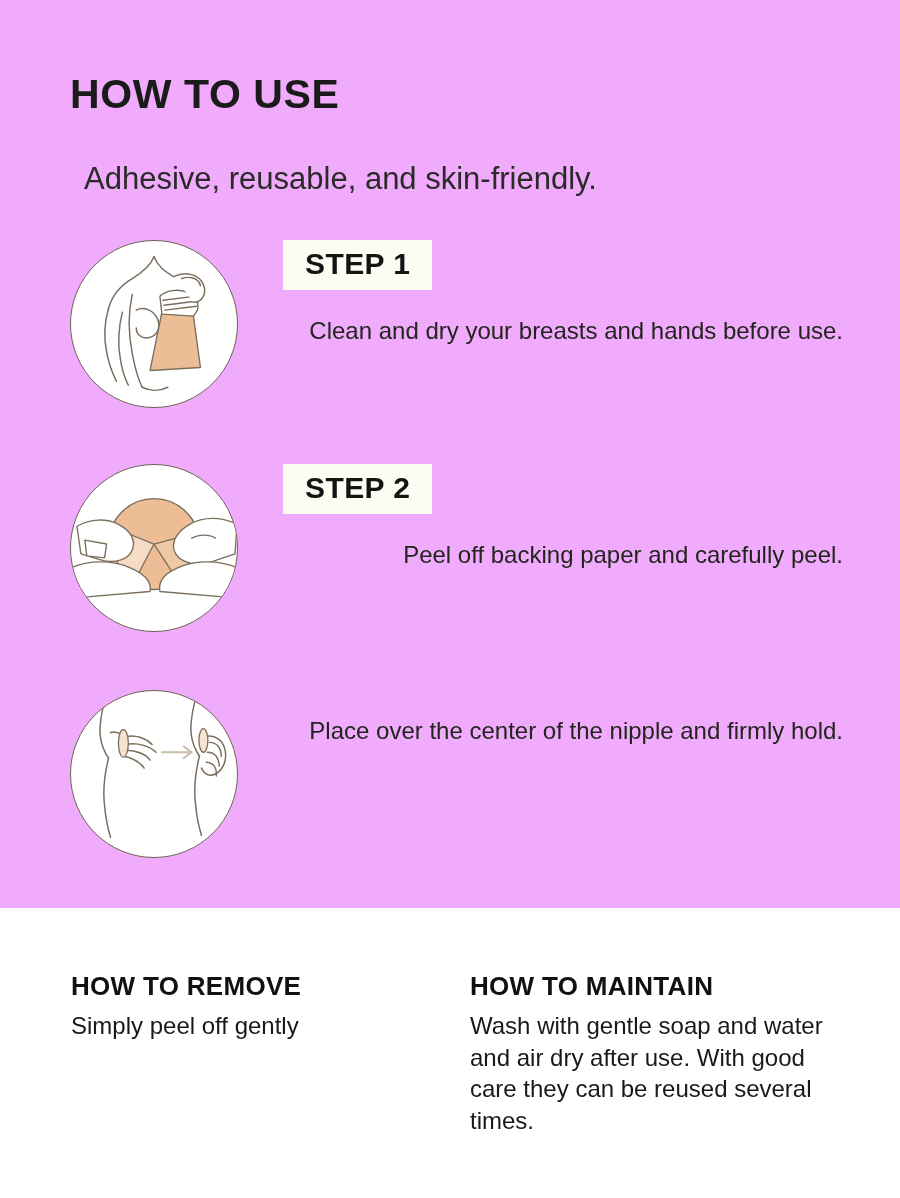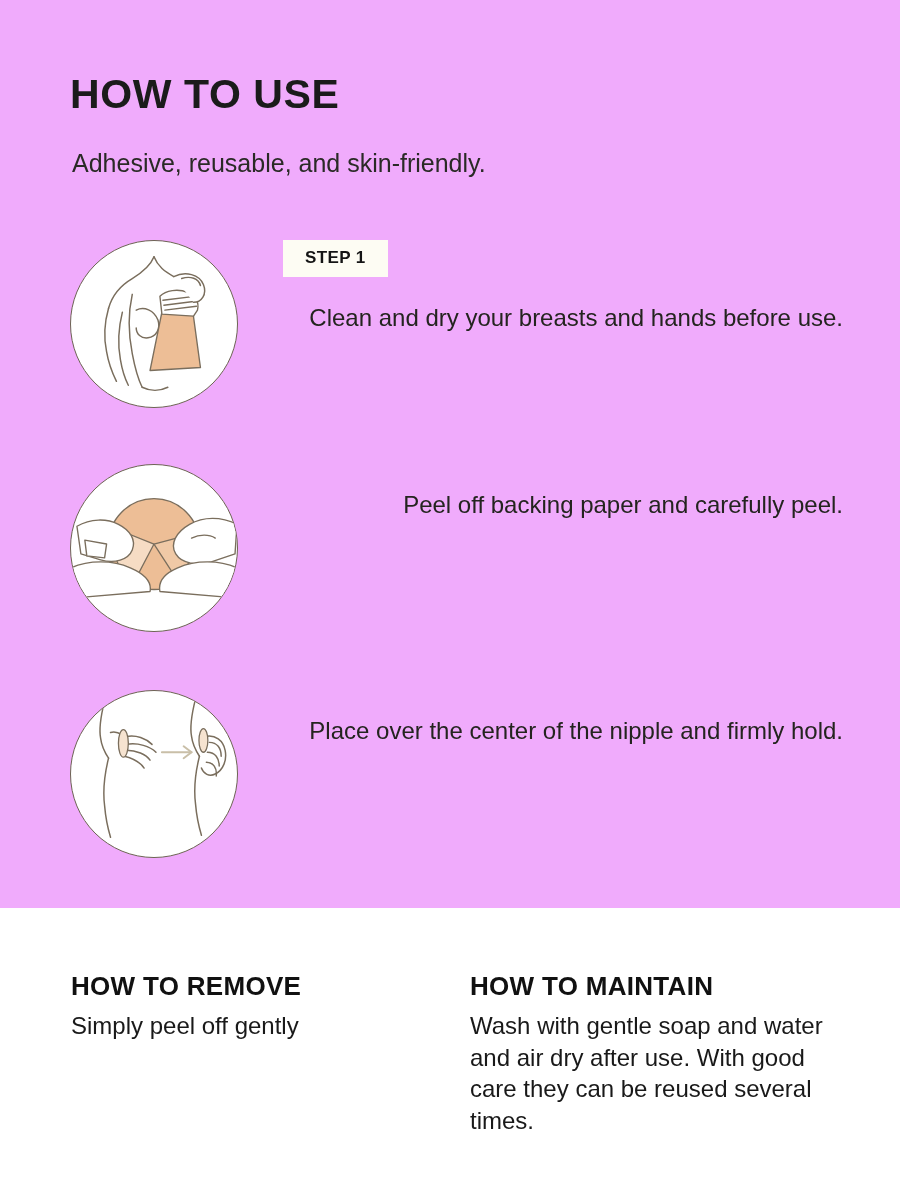--- a/index.html
+++ b/index.html
@@ -35,25 +35,25 @@
     letter-spacing: 0.6px;
     color: #1b1b1b;
     line-height: 1;
     margin: 0;
   }
 
   .page-subtitle {
     position: absolute;
     left: 72px;
     top: 148px;
-    font-size: 25px;
+    font-size: 31px;
     font-weight: 400;
     color: #2a2a26;
     line-height: 1.2;
-    margin: 0;
+    margin: 12px;
   }
 
   
   .step-row {
     position: absolute;
     left: 0;
     width: 900px;
   }
   .step-row.s1 { top: 240px; }
   .step-row.s2 { top: 464px; }
@@ -77,21 +77,21 @@
     position: absolute;
     left: 283px;
     top: 0;
     width: 600px;
   }
 
   .step-badge {
     display: inline-block;
     background: #FDFCF3;
     color: #141414;
-    font-size: 17px;
+    font-size: 30px;
     font-weight: 700;
     letter-spacing: 0.4px;
     padding: 9px 22px 11px 22px;
     line-height: 1;
   }
 
   .step-text {
     margin: 0;
     font-size: 24px;
     font-weight: 400;
@@ -203,20 +203,21 @@
         </g>
 
         <g fill="#FFFFFF" stroke="#7a6e5d" stroke-width="1.4" stroke-linecap="round" stroke-linejoin="round">
           <path d="M168 60 C152 52 134 52 120 60 C106 68 100 80 106 90 C112 100 128 102 142 98 L166 90 Z"></path>
           <path d="M122 74 C130 70 140 70 146 74"></path>
           <path d="M168 104 C150 96 126 96 108 104 C94 110 88 118 90 128 L160 134 Z"></path>
         </g>
       </svg>
     </div>
     <div class="step-body">
+      <div class="step-badge">STEP 2</div>
       <p class="step-text">Peel off backing paper and carefully peel.</p>
     </div>
   </div>
 
   <div class="step-row s3">
     <div class="step-illustration">
       <svg viewBox="0 0 168 168" xmlns="http://www.w3.org/2000/svg">
         <g fill="none" stroke="#7a6e5d" stroke-width="1.5" stroke-linecap="round" stroke-linejoin="round">
 
           <path d="M34 10 C30 26 28 38 30 48 C31 56 34 62 38 68"></path>

